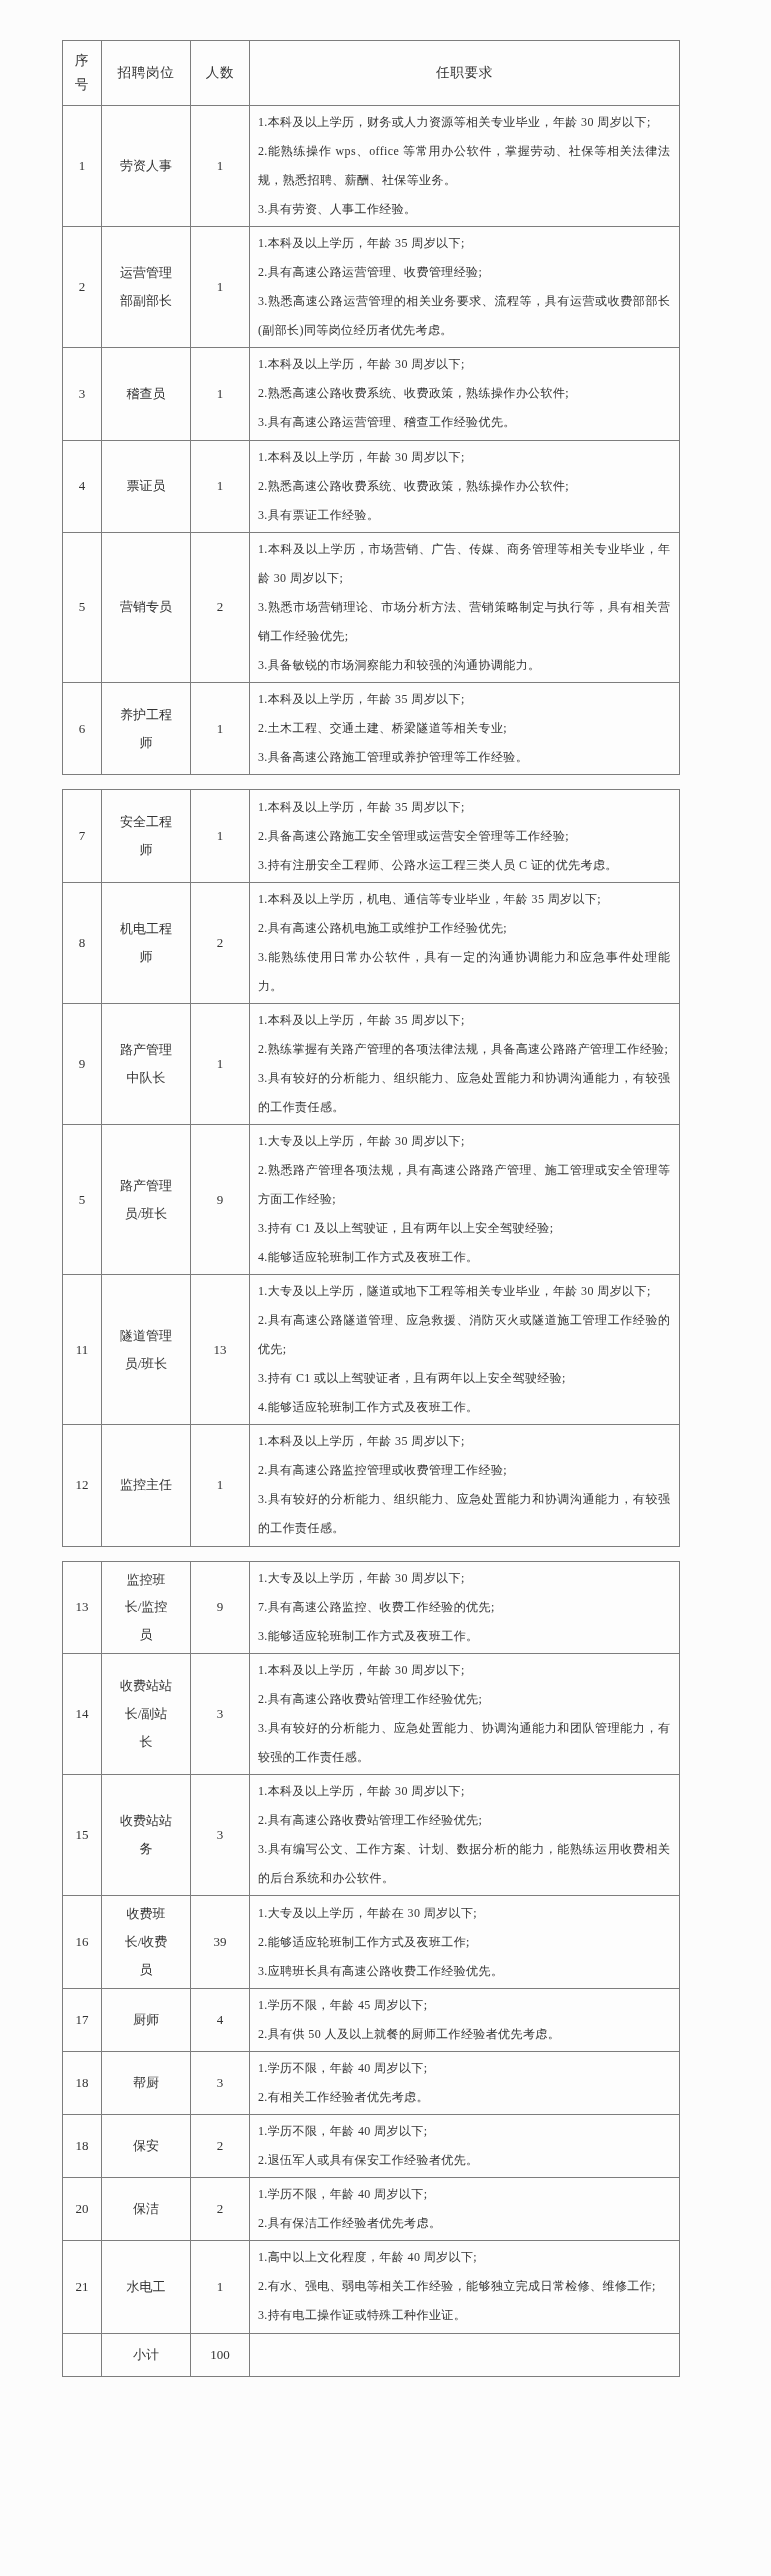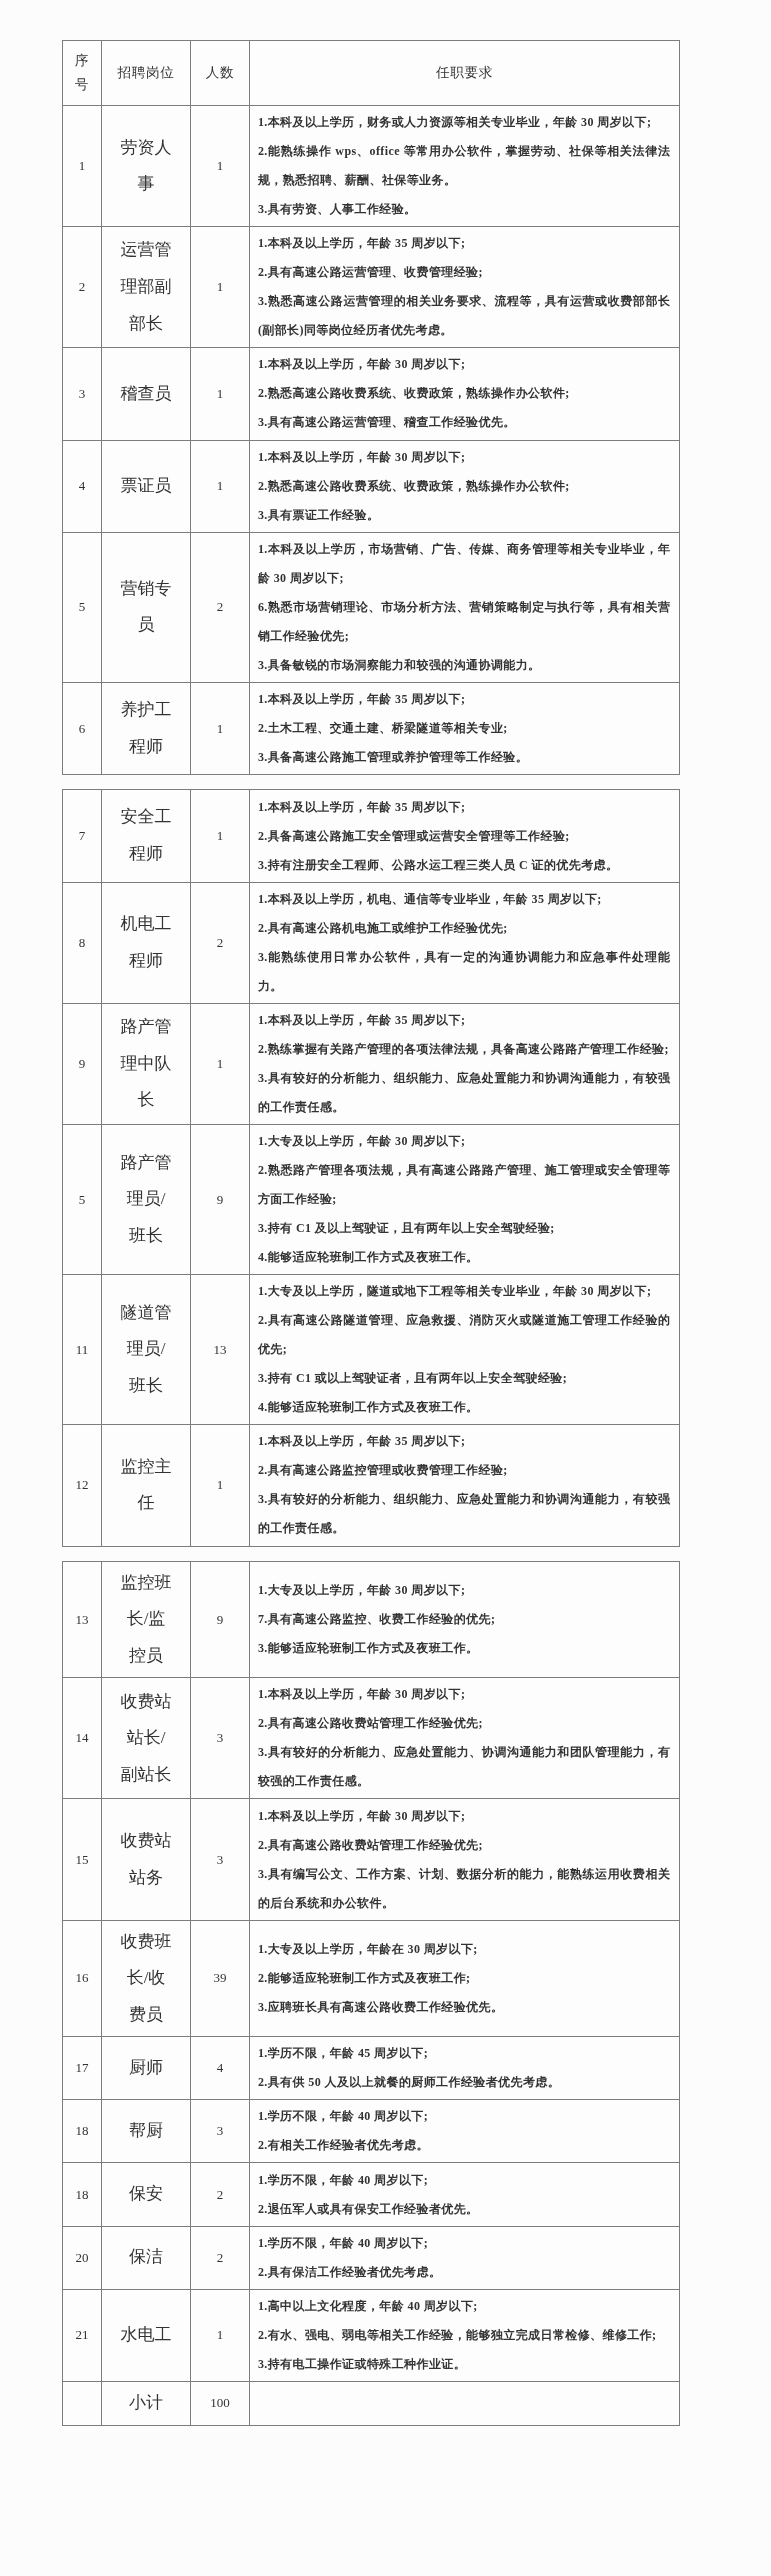--- a/index.html
+++ b/index.html
@@ -38,25 +38,25 @@
     padding: 0 8.6px;
     line-height: 1.8;
     letter-spacing: 0.7px;
   }
   td.no, td.count {
     text-align: center;
     font-size: 13px;
   }
   td.pos {
     text-align: center;
-    font-size: 17px;
+    font-size: 13px;
     line-height: 2.15;
     padding: 2.9px 16.4px;
   }
-  td.req { padding: 2.1px 8.6px 2.1px 7.9px; font-weight: bold; }
+  td.req { padding: 2.1px 8.6px 2.1px 7.9px; }
   .req-item {
     font-size: 12px;
     line-height: 29px;
     text-align: justify;
     letter-spacing: 0.4px;
   }
   tr.footer-row td { height: 37px; margin-top: 6px; }
 </style>
 </head>
 <body>
@@ -118,21 +118,21 @@
             <div class="req-item">2.熟悉高速公路收费系统、收费政策，熟练操作办公软件;</div>
             <div class="req-item">3.具有票证工作经验。</div>
           </td>
         </tr>
         <tr>
           <td class="no">5</td>
           <td class="pos">营销专员</td>
           <td class="count">2</td>
           <td class="req">
             <div class="req-item">1.本科及以上学历，市场营销、广告、传媒、商务管理等相关专业毕业，年龄 30 周岁以下;</div>
-            <div class="req-item">6.熟悉市场营销理论、市场分析方法、营销策略制定与执行等，具有相关营销工作经验优先;</div>
+            <div class="req-item">3.熟悉市场营销理论、市场分析方法、营销策略制定与执行等，具有相关营销工作经验优先;</div>
             <div class="req-item">3.具备敏锐的市场洞察能力和较强的沟通协调能力。</div>
           </td>
         </tr>
         <tr>
           <td class="no">6</td>
           <td class="pos">养护工程师</td>
           <td class="count">1</td>
           <td class="req">
             <div class="req-item">1.本科及以上学历，年龄 35 周岁以下;</div>
             <div class="req-item">2.土木工程、交通土建、桥梁隧道等相关专业;</div>

